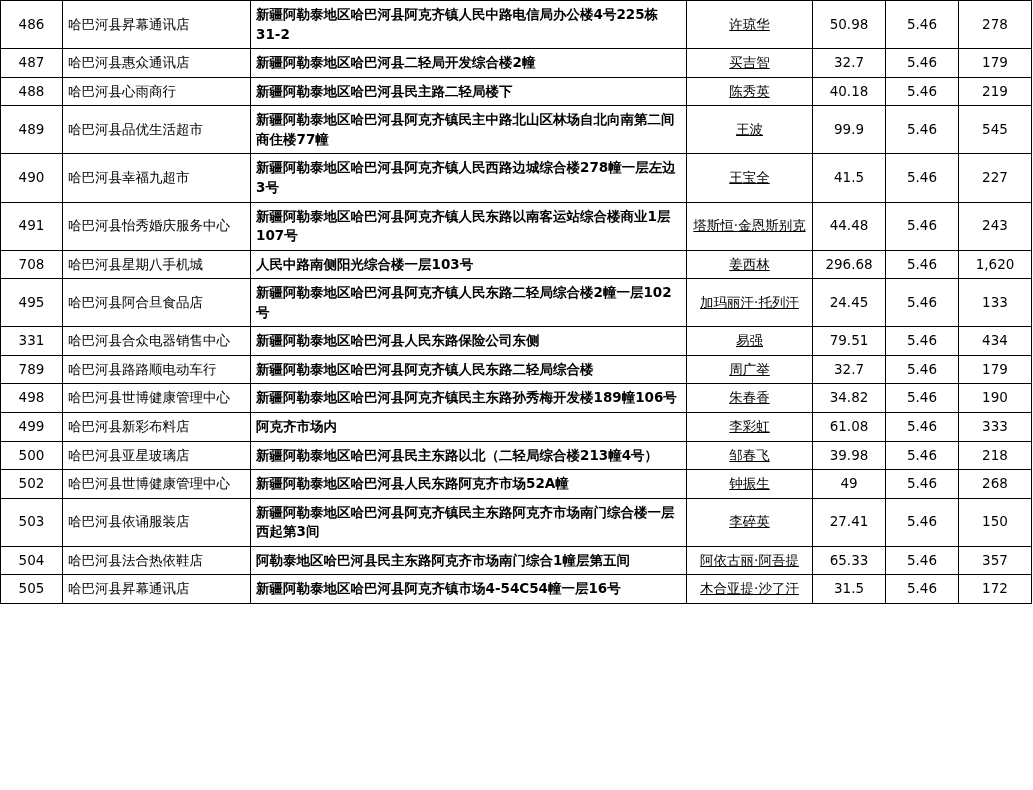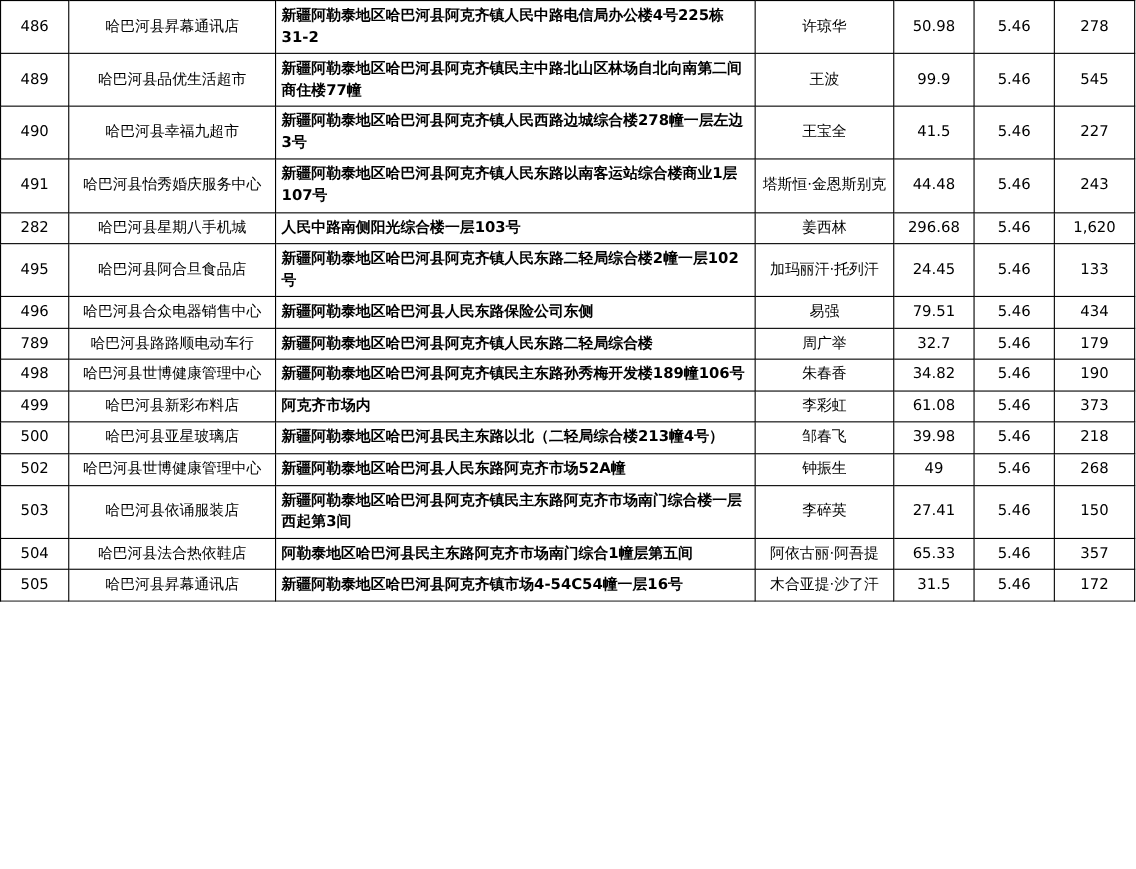--- a/index.html
+++ b/index.html
@@ -35,23 +35,23 @@
   
   col.c-index { width: 62px; }
   col.c-name  { width: 188px; }
   col.c-addr  { width: 436px; }
   col.c-person{ width: 126px; }
   col.c-amt1  { width: 73px; }
   col.c-amt2  { width: 73px; }
   col.c-amt3  { width: 73px; }
 
   td.idx      { text-align: center; }
-  td.name     { text-align: center; padding-left: 8px; }
+  td.name     { text-align: left; padding-left: 8px; }
   td.addr     { text-align: left; padding-left: 8px; font-weight: bold; }
-  td.person   { text-align: center; }
+  td.person   { text-align: center; text-decoration: underline; }
   td.num      { text-align: center; }
 </style>
 </head>
 <body>
 
 <div class="sheet">
   <table class="data-table">
     <colgroup>
       <col class="c-index">
       <col class="c-name">
@@ -65,20 +65,38 @@
         <tr>
           <td class="idx">486</td>
           <td class="name">哈巴河县昇幕通讯店</td>
           <td class="addr">新疆阿勒泰地区哈巴河县阿克齐镇人民中路电信局办公楼4号225栋31-2</td>
           <td class="person">许琼华</td>
           <td class="num">50.98</td>
           <td class="num">5.46</td>
           <td class="num">278</td>
         </tr>
         <tr>
+          <td class="idx">487</td>
+          <td class="name">哈巴河县惠众通讯店</td>
+          <td class="addr">新疆阿勒泰地区哈巴河县二轻局开发综合楼2幢</td>
+          <td class="person">买吉智</td>
+          <td class="num">32.7</td>
+          <td class="num">5.46</td>
+          <td class="num">179</td>
+        </tr>
+        <tr>
+          <td class="idx">488</td>
+          <td class="name">哈巴河县心雨商行</td>
+          <td class="addr">新疆阿勒泰地区哈巴河县民主路二轻局楼下</td>
+          <td class="person">陈秀英</td>
+          <td class="num">40.18</td>
+          <td class="num">5.46</td>
+          <td class="num">219</td>
+        </tr>
+        <tr>
           <td class="idx">489</td>
           <td class="name">哈巴河县品优生活超市</td>
           <td class="addr">新疆阿勒泰地区哈巴河县阿克齐镇民主中路北山区林场自北向南第二间商住楼77幢</td>
           <td class="person">王波</td>
           <td class="num">99.9</td>
           <td class="num">5.46</td>
           <td class="num">545</td>
         </tr>
         <tr>
           <td class="idx">490</td>
@@ -92,39 +110,39 @@
         <tr>
           <td class="idx">491</td>
           <td class="name">哈巴河县怡秀婚庆服务中心</td>
           <td class="addr">新疆阿勒泰地区哈巴河县阿克齐镇人民东路以南客运站综合楼商业1层107号</td>
           <td class="person">塔斯恒·金恩斯别克</td>
           <td class="num">44.48</td>
           <td class="num">5.46</td>
           <td class="num">243</td>
         </tr>
         <tr>
-          <td class="idx">282</td>
+          <td class="idx">708</td>
           <td class="name">哈巴河县星期八手机城</td>
           <td class="addr">人民中路南侧阳光综合楼一层103号</td>
           <td class="person">姜西林</td>
           <td class="num">296.68</td>
           <td class="num">5.46</td>
           <td class="num">1,620</td>
         </tr>
         <tr>
           <td class="idx">495</td>
           <td class="name">哈巴河县阿合旦食品店</td>
           <td class="addr">新疆阿勒泰地区哈巴河县阿克齐镇人民东路二轻局综合楼2幢一层102号</td>
           <td class="person">加玛丽汗·托列汗</td>
           <td class="num">24.45</td>
           <td class="num">5.46</td>
           <td class="num">133</td>
         </tr>
         <tr>
-          <td class="idx">496</td>
+          <td class="idx">331</td>
           <td class="name">哈巴河县合众电器销售中心</td>
           <td class="addr">新疆阿勒泰地区哈巴河县人民东路保险公司东侧</td>
           <td class="person">易强</td>
           <td class="num">79.51</td>
           <td class="num">5.46</td>
           <td class="num">434</td>
         </tr>
         <tr>
           <td class="idx">789</td>
           <td class="name">哈巴河县路路顺电动车行</td>
@@ -143,21 +161,21 @@
           <td class="num">5.46</td>
           <td class="num">190</td>
         </tr>
         <tr>
           <td class="idx">499</td>
           <td class="name">哈巴河县新彩布料店</td>
           <td class="addr">阿克齐市场内</td>
           <td class="person">李彩虹</td>
           <td class="num">61.08</td>
           <td class="num">5.46</td>
-          <td class="num">373</td>
+          <td class="num">333</td>
         </tr>
         <tr>
           <td class="idx">500</td>
           <td class="name">哈巴河县亚星玻璃店</td>
           <td class="addr">新疆阿勒泰地区哈巴河县民主东路以北（二轻局综合楼213幢4号）</td>
           <td class="person">邹春飞</td>
           <td class="num">39.98</td>
           <td class="num">5.46</td>
           <td class="num">218</td>
         </tr>

